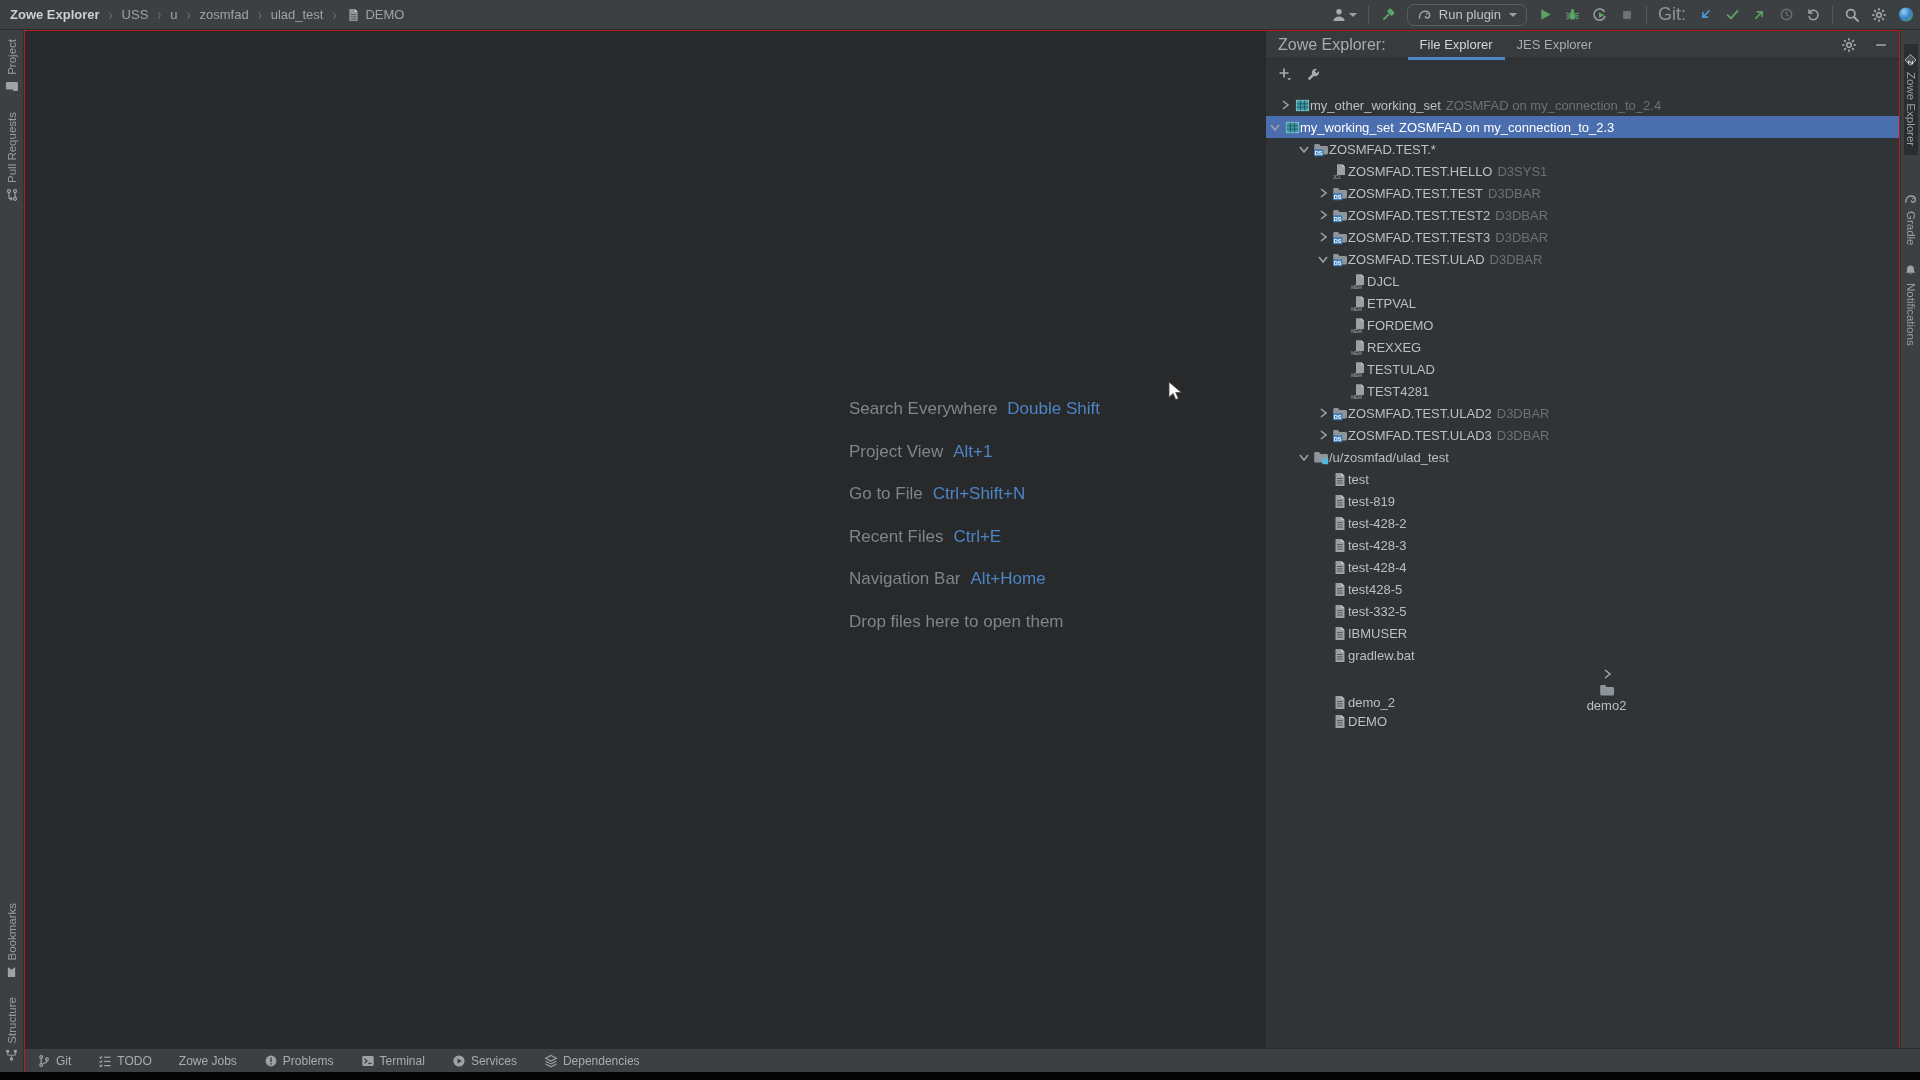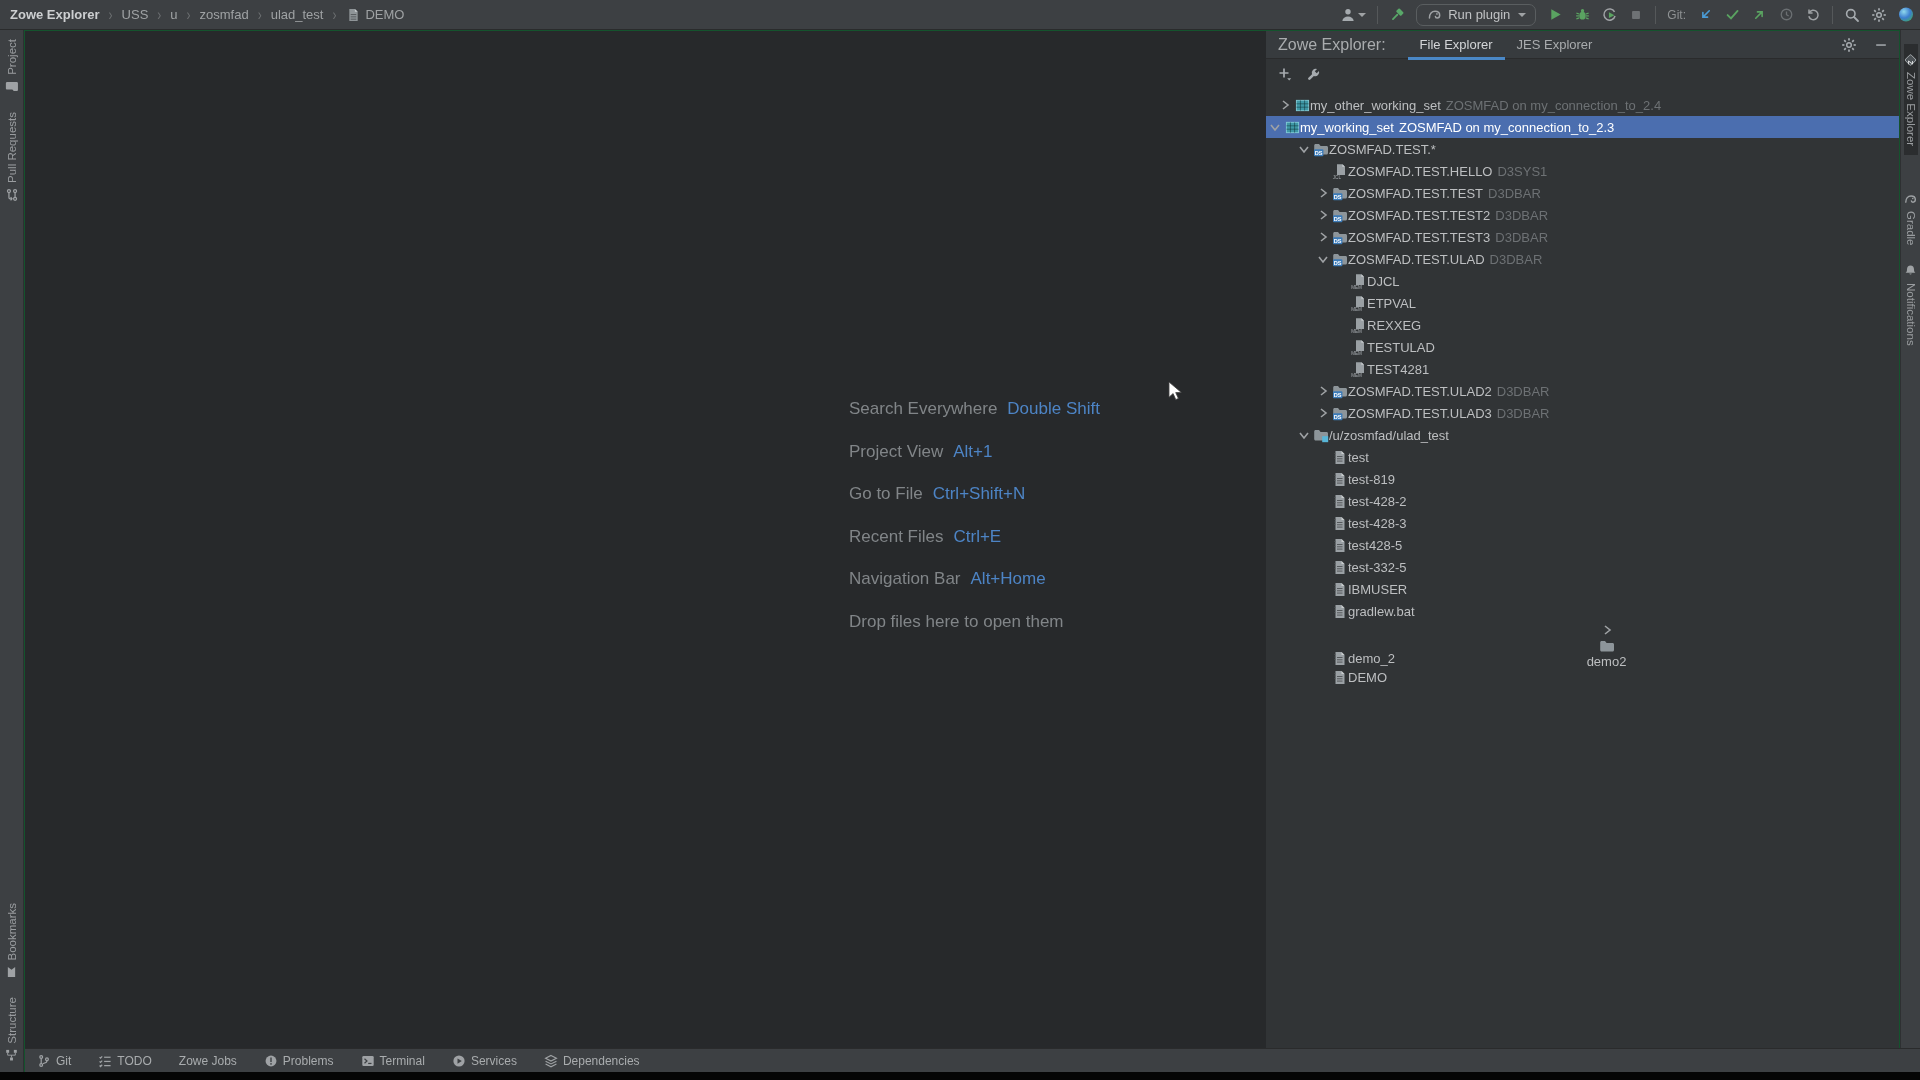--- a/index.html
+++ b/index.html
@@ -1,29 +1,29 @@
 <!DOCTYPE html>
 <html><head>
 <meta charset="utf-8">
 <style>
   * { margin:0; padding:0; box-sizing:border-box; }
   html,body { width:1920px; height:1080px; overflow:hidden; background:#000; }
   body { font-family:"Liberation Sans", sans-serif; position:relative; color:#bcbec0; }
-  #app { position:absolute; inset:0; background:#14532d; }
+  #app { position:absolute; inset:0; background:#b91c1c; }
 
   
   #header { position:absolute; left:0; top:0; width:1920px; height:30px; background:#3d4043;
             border-bottom:1px solid #2a2b2c; display:flex; align-items:center; justify-content:space-between; }
   #breadcrumbs { display:flex; align-items:center; gap:9px; padding-left:10px; font-size:13px; color:#9fa2a4; }
   .crumb { display:flex; align-items:center; gap:4px; cursor:default; }
   .crumb.first { font-weight:bold; color:#cdcfd1; }
   .crumb-sep { color:#6b6e70; font-size:12px; transform:scaleY(1.35); }
   #toolbar-actions { display:flex; align-items:center; gap:11px; padding-right:6px; height:30px; }
   .tb-sep { width:1px; height:18px; background:#55585a; }
-  .tb-label { font-size:12px; color:#8f9294; }
+  .tb-label { font-size:18px; color:#8f9294; }
   .ic { display:inline-flex; width:16px; height:16px; align-items:center; justify-content:center; }
   .ic svg { display:block; }
   .caret { width:0; height:0; border-left:4px solid transparent; border-right:4px solid transparent;
            border-top:4px solid #9fa2a4; display:inline-block; margin-left:2px; }
   #run-widget { display:flex; align-items:center; gap:6px; border:1px solid #5a5e60; border-radius:7px;
                 height:22px; padding:0 9px; color:#c0c2c4; font-size:13px; }
 
   
   .stripe { position:absolute; top:30px; bottom:8px; background:#3d4043; display:flex; flex-direction:column;
             align-items:center; font-size:11.5px; color:#9a9da0; }
@@ -548,42 +548,53 @@
         </div>
         <div class="tree-row" style="padding-left: 67px;">
           <span class="chev"></span>
           <span class="ic">
             <svg width="16" height="16" viewBox="0 0 16 16">
               <path d="M5 1.2 h5.4 l2.6 2.6 V12 H5 z" fill="#9aa0a4"></path>
               <path d="M10.4 1.2 v2.6 h2.6 z" fill="#c9cdcf"></path>
               <text x="0.2" y="15.6" font-size="4.6" fill="#a6abaf" font-family="Liberation Sans,sans-serif">MEM</text>
             </svg>
           </span>
-          <span class="tnm">REXXEG</span>
+          <span class="tnm">FORDEMO</span>
         </div>
         <div class="tree-row" style="padding-left: 67px;">
           <span class="chev"></span>
           <span class="ic">
             <svg width="16" height="16" viewBox="0 0 16 16">
               <path d="M5 1.2 h5.4 l2.6 2.6 V12 H5 z" fill="#9aa0a4"></path>
               <path d="M10.4 1.2 v2.6 h2.6 z" fill="#c9cdcf"></path>
               <text x="0.2" y="15.6" font-size="4.6" fill="#a6abaf" font-family="Liberation Sans,sans-serif">MEM</text>
             </svg>
           </span>
-          <span class="tnm">TESTULAD</span>
+          <span class="tnm">REXXEG</span>
         </div>
         <div class="tree-row" style="padding-left: 67px;">
           <span class="chev"></span>
           <span class="ic">
             <svg width="16" height="16" viewBox="0 0 16 16">
               <path d="M5 1.2 h5.4 l2.6 2.6 V12 H5 z" fill="#9aa0a4"></path>
               <path d="M10.4 1.2 v2.6 h2.6 z" fill="#c9cdcf"></path>
               <text x="0.2" y="15.6" font-size="4.6" fill="#a6abaf" font-family="Liberation Sans,sans-serif">MEM</text>
             </svg>
           </span>
+          <span class="tnm">TESTULAD</span>
+        </div>
+        <div class="tree-row" style="padding-left: 67px;">
+          <span class="chev"></span>
+          <span class="ic">
+            <svg width="16" height="16" viewBox="0 0 16 16">
+              <path d="M5 1.2 h5.4 l2.6 2.6 V12 H5 z" fill="#9aa0a4"></path>
+              <path d="M10.4 1.2 v2.6 h2.6 z" fill="#c9cdcf"></path>
+              <text x="0.2" y="15.6" font-size="4.6" fill="#a6abaf" font-family="Liberation Sans,sans-serif">MEM</text>
+            </svg>
+          </span>
           <span class="tnm">TEST4281</span>
         </div>
         <div class="tree-row" style="padding-left: 48px;">
           <span class="chev">
             <svg width="10" height="12" viewBox="0 0 10 12">
               <polyline points="3,2 8,6 3,10" fill="none" stroke="#9fa2a5" stroke-width="1.6"></polyline>
             </svg>
           </span>
           <span class="ic">
             <svg width="16" height="16" viewBox="0 0 16 16">
@@ -697,20 +708,40 @@
                 <line x1="4" y1="11.1" x2="9.5" y2="11.1"></line>
               </g>
               <g stroke="#54585b" stroke-width="1">
                 <line x1="2.5" y1="3.5" x2="1.5" y2="3.5"></line>
                 <line x1="2.5" y1="6" x2="1.5" y2="6"></line>
                 <line x1="2.5" y1="8.5" x2="1.5" y2="8.5"></line>
               </g>
             </svg>
           </span>
           <span class="tnm">test-428-3</span>
+        </div>
+        <div class="tree-row" style="padding-left: 48px;">
+          <span class="chev"></span>
+          <span class="ic">
+            <svg width="14" height="15" viewBox="0 0 14 15">
+              <path d="M2.5 1h6l3 3v10h-9z" fill="#9aa0a4"></path>
+              <path d="M8.5 1v3h3z" fill="#c9cdcf"></path>
+              <g stroke="#54585b" stroke-width="1">
+                <line x1="4" y1="6.5" x2="9.5" y2="6.5"></line>
+                <line x1="4" y1="8.8" x2="9.5" y2="8.8"></line>
+                <line x1="4" y1="11.1" x2="9.5" y2="11.1"></line>
+              </g>
+              <g stroke="#54585b" stroke-width="1">
+                <line x1="2.5" y1="3.5" x2="1.5" y2="3.5"></line>
+                <line x1="2.5" y1="6" x2="1.5" y2="6"></line>
+                <line x1="2.5" y1="8.5" x2="1.5" y2="8.5"></line>
+              </g>
+            </svg>
+          </span>
+          <span class="tnm">test-428-4</span>
         </div>
         <div class="tree-row" style="padding-left: 48px;">
           <span class="chev"></span>
           <span class="ic">
             <svg width="14" height="15" viewBox="0 0 14 15">
               <path d="M2.5 1h6l3 3v10h-9z" fill="#9aa0a4"></path>
               <path d="M8.5 1v3h3z" fill="#c9cdcf"></path>
               <g stroke="#54585b" stroke-width="1">
                 <line x1="4" y1="6.5" x2="9.5" y2="6.5"></line>
                 <line x1="4" y1="8.8" x2="9.5" y2="8.8"></line>

